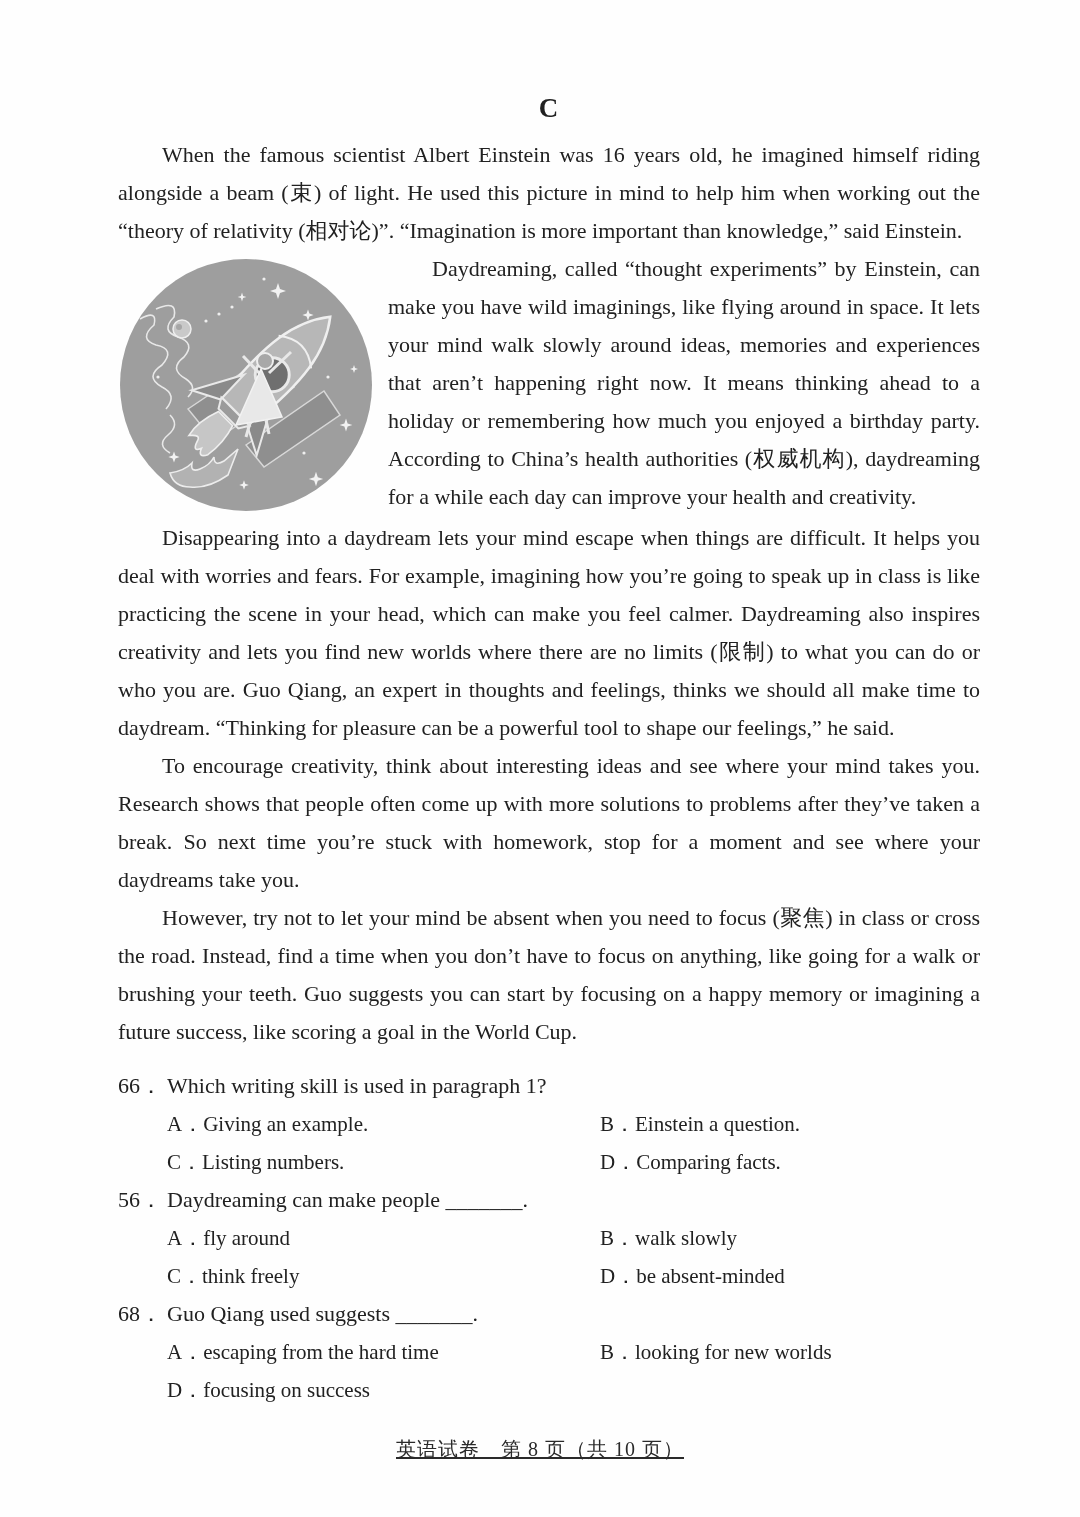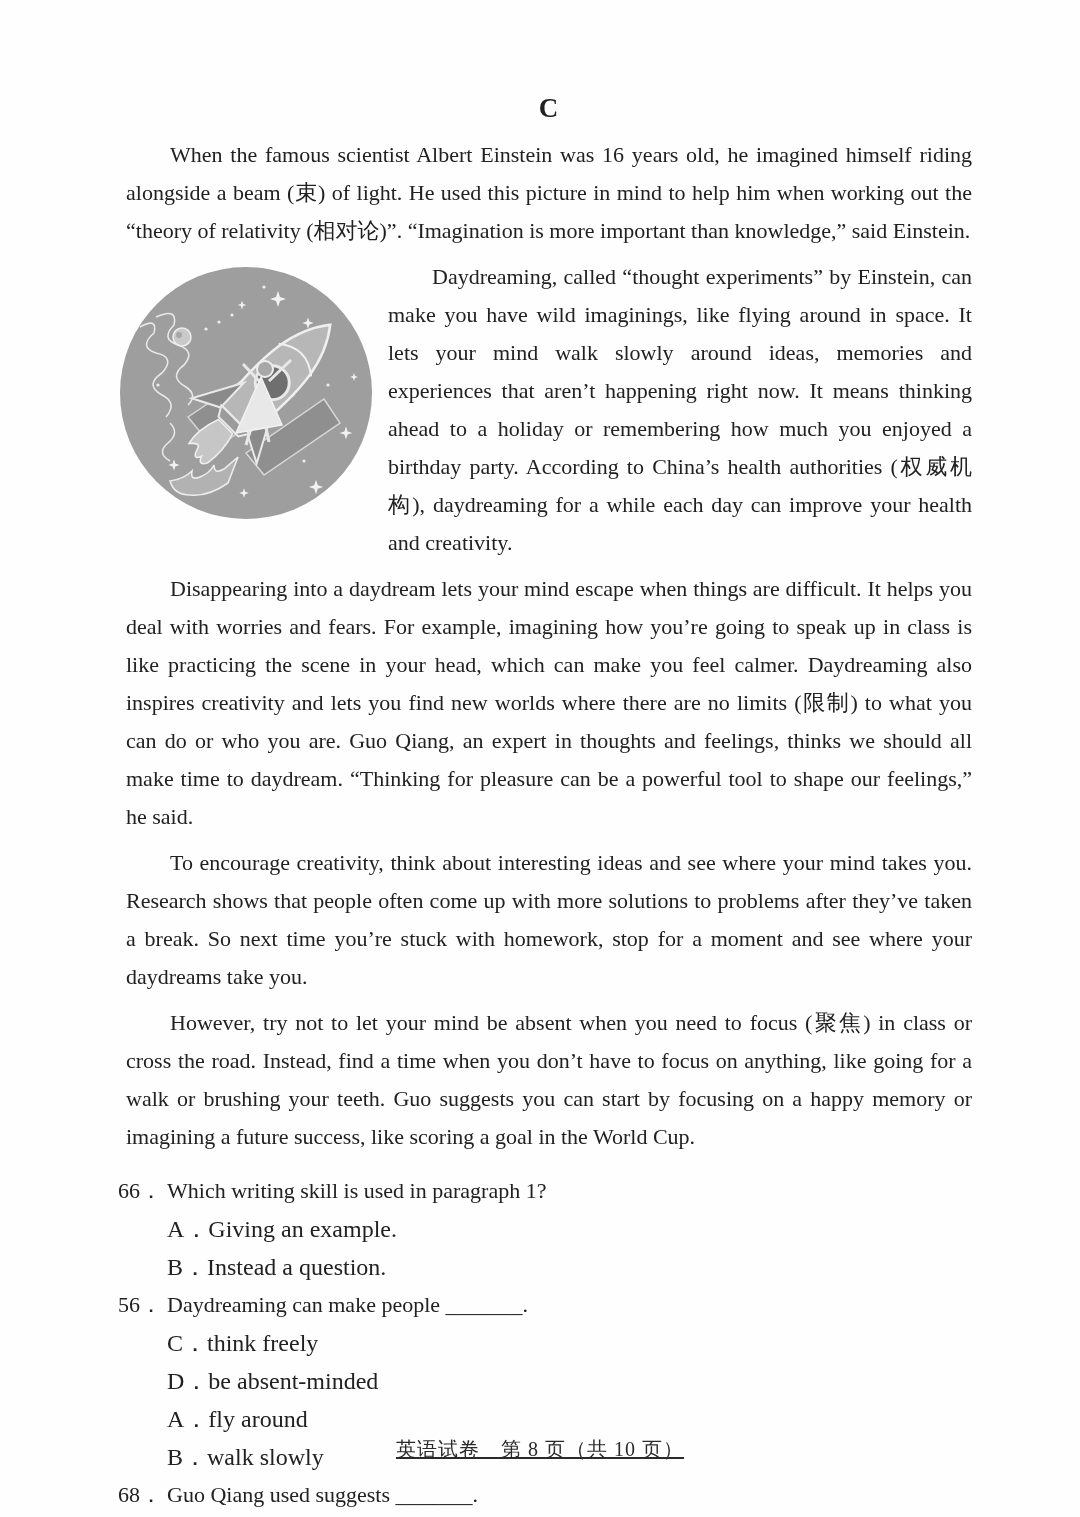--- a/index.html
+++ b/index.html
@@ -6,30 +6,30 @@
   .page{
     position:relative;width:1080px;height:1517px;background:#fefefe;
     font-family:"Liberation Serif","DejaVu Serif",serif;color:#212121;overflow:hidden;
   }
   .content{position:absolute;left:118px;top:88px;width:862px;}
   .section-label{
     text-align:center;font-size:27px;font-weight:600;line-height:40px;margin-bottom:8px;
     letter-spacing:1px;
   }
   .passage p{
-    margin:8px;font-size:22px;line-height:38px;text-align:justify;text-indent:44px;
+    margin:0;font-size:22px;line-height:38px;text-align:justify;text-indent:44px;
   }
   .illustration{
     float:left;width:256px;height:256px;margin:7px 14px 6px 0;
   }
   .clear-after-image{clear:left;}
   .questions{margin-top:16px;}
   .q-stem-row{font-size:22px;line-height:38px;display:flex;}
   .q-num{display:inline-block;width:49px;flex:none;}
-  .opt-row{display:flex;padding-left:49px;font-size:24px;line-height:38px;flex-direction:column;}
+  .opt-row{display:flex;padding-left:49px;font-size:21px;line-height:38px;}
   .opt{display:inline-block;}
   .opt-first{width:433px;flex:none;}
   .opt-label{display:inline-block;}
   .footer{
     position:absolute;left:0;top:1436px;width:1080px;text-align:center;
     font-size:20px;color:#2a2a2a;letter-spacing:1px;text-decoration:underline;
   }
 </style>
 </head>
 <body>
@@ -112,36 +112,40 @@
 
     <div class="questions">
 
       <div class="question">
         <div class="q-stem-row">
           <span class="q-num">66．</span>
           <span class="q-stem">Which writing skill is used in paragraph 1?</span>
         </div>
         <div class="opt-row">
           <span class="opt opt-first"><span class="opt-label">A．</span><span class="opt-text">Giving an example.</span></span>
-          <span class="opt"><span class="opt-label">B．</span><span class="opt-text">Instead a question.</span></span>
+          <span class="opt"><span class="opt-label">B．</span><span class="opt-text">Einstein a question.</span></span>
+        </div>
+        <div class="opt-row">
+          <span class="opt opt-first"><span class="opt-label">C．</span><span class="opt-text">Listing numbers.</span></span>
+          <span class="opt"><span class="opt-label">D．</span><span class="opt-text">Comparing facts.</span></span>
         </div>
       </div>
 
       <div class="question">
         <div class="q-stem-row">
           <span class="q-num">56．</span>
           <span class="q-stem">Daydreaming can make people _______.</span>
         </div>
         <div class="opt-row">
+          <span class="opt opt-first"><span class="opt-label">A．</span><span class="opt-text">fly around</span></span>
+          <span class="opt"><span class="opt-label">B．</span><span class="opt-text">walk slowly</span></span>
+        </div>
+        <div class="opt-row">
           <span class="opt opt-first"><span class="opt-label">C．</span><span class="opt-text">think freely</span></span>
           <span class="opt"><span class="opt-label">D．</span><span class="opt-text">be absent-minded</span></span>
-        </div>
-        <div class="opt-row">
-          <span class="opt opt-first"><span class="opt-label">A．</span><span class="opt-text">fly around</span></span>
-          <span class="opt"><span class="opt-label">B．</span><span class="opt-text">walk slowly</span></span>
         </div>
       </div>
 
       <div class="question">
         <div class="q-stem-row">
           <span class="q-num">68．</span>
           <span class="q-stem">Guo Qiang used suggests _______.</span>
         </div>
         <div class="opt-row">
           <span class="opt opt-first"><span class="opt-label">A．</span><span class="opt-text">escaping from the hard time</span></span>

